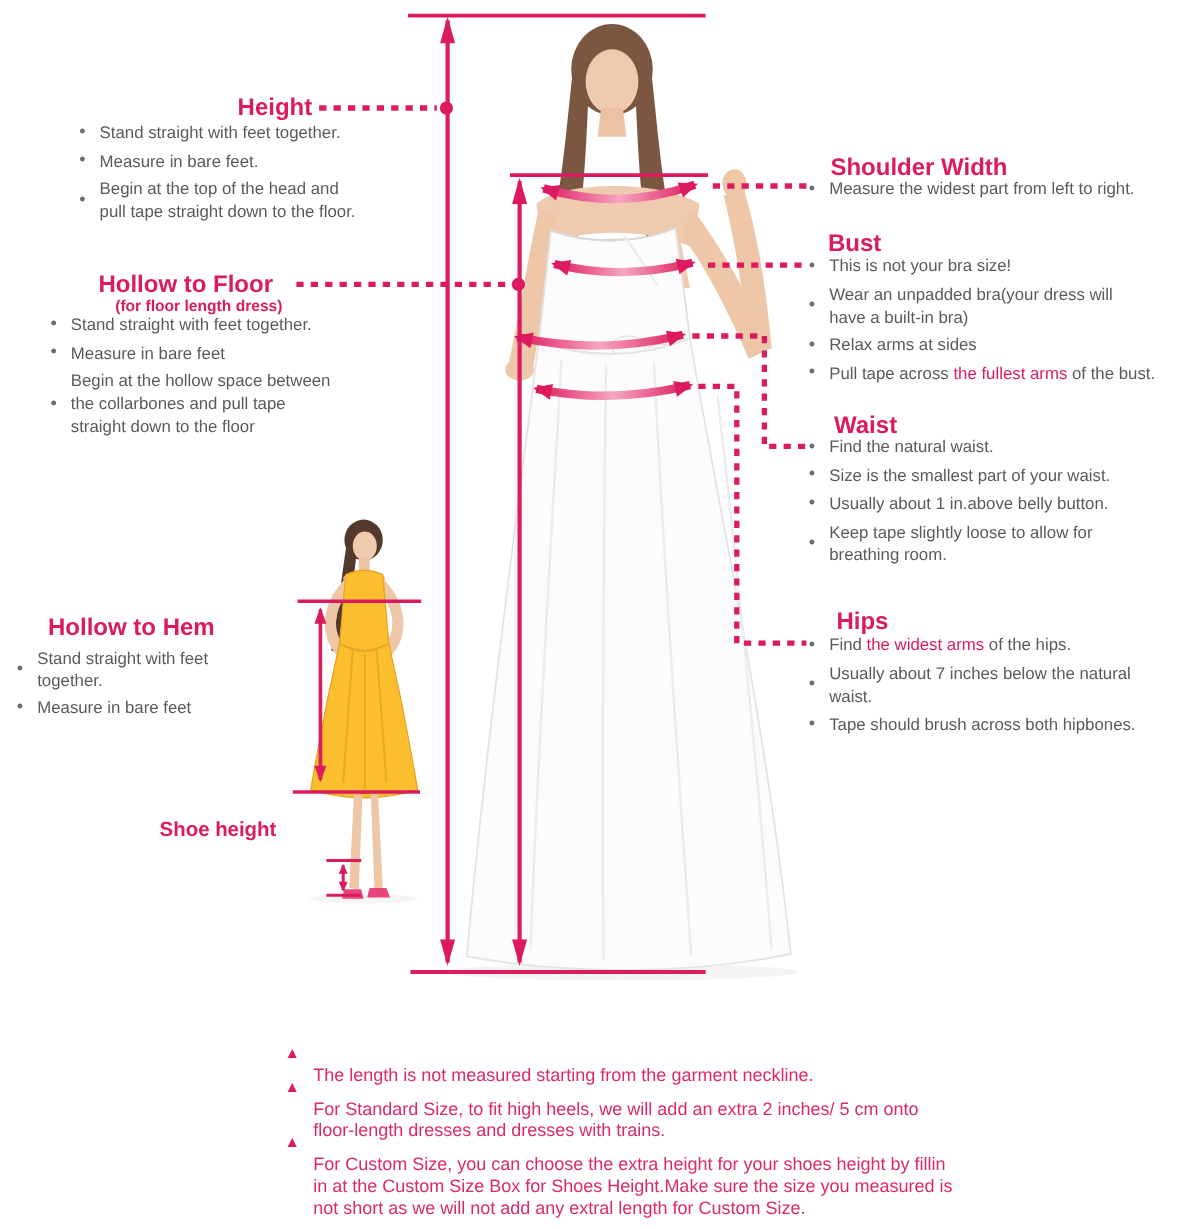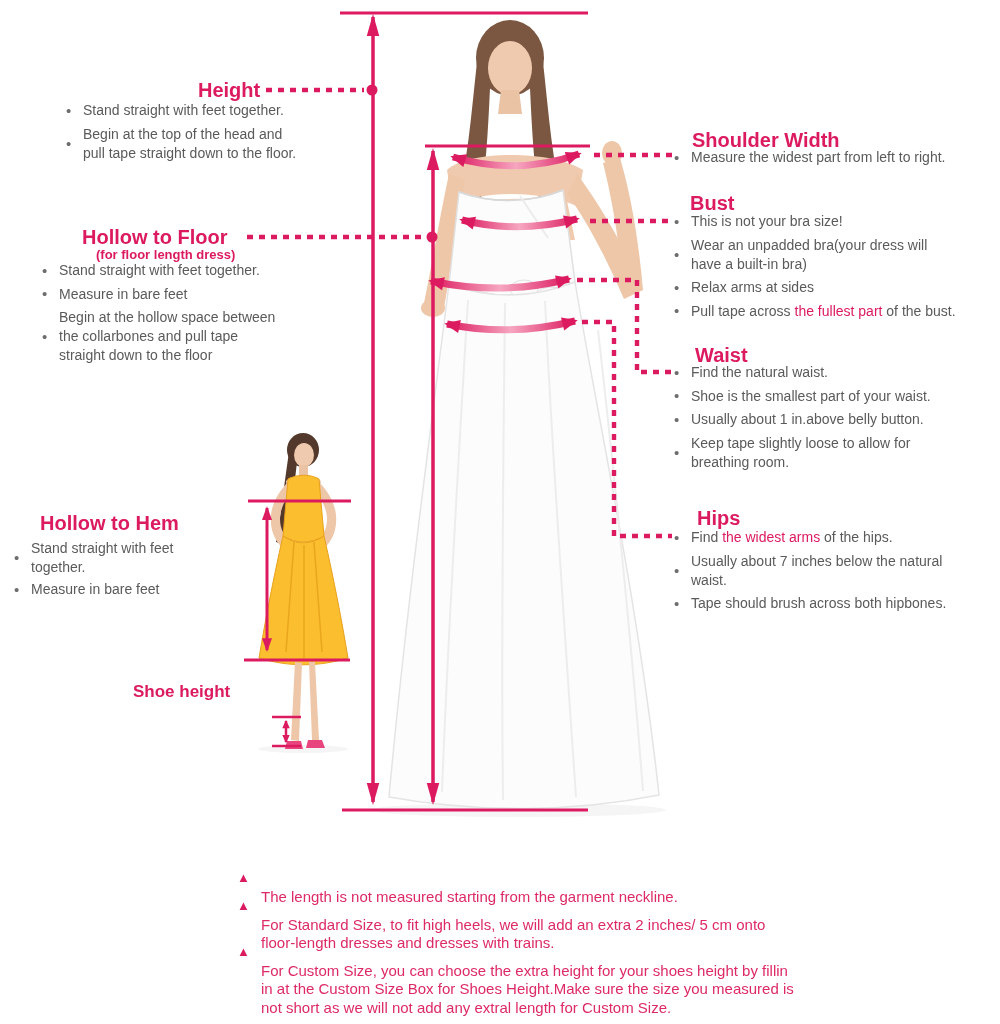--- a/index.html
+++ b/index.html
@@ -168,20 +168,21 @@
 
       <line x1="272" y1="717" x2="301" y2="717" class="ln" stroke-width="2.5"></line>
       <line x1="272" y1="746" x2="301" y2="746" class="ln" stroke-width="2.5"></line>
       <line x1="286" y1="721" x2="286" y2="742" class="ln" stroke-width="2.5" marker-start="url(#mXs)" marker-end="url(#mXs)"></line>
     </g>
   </svg>
 
   <h2 class="h-pink" style="left:198px;top:79px;">Height</h2>
   <ul class="blist" style="left:60px;top:101px;width:300px;">
     <li><span>Stand straight with feet together.</span></li>
+    <li><span>Measure in bare feet.</span></li>
     <li><span>Begin at the top of the head and
 pull tape straight down to the floor.</span></li>
   </ul>
 
   <h2 class="h-pink" style="left:82px;top:226px;">Hollow to Floor</h2>
   <span class="sub-pink" style="left:96px;top:247px;">(for floor length dress)</span>
   <ul class="blist" style="left:36px;top:261px;width:300px;">
     <li><span>Stand straight with feet together.</span></li>
     <li><span>Measure in bare feet</span></li>
     <li><span>Begin at the hollow space between
@@ -202,27 +203,27 @@
   <ul class="blist" style="left:668px;top:148px;width:360px;">
     <li><span>Measure the widest part from left to right.</span></li>
   </ul>
 
   <h2 class="h-pink" style="left:690px;top:192px;">Bust</h2>
   <ul class="blist" style="left:668px;top:212px;width:360px;">
     <li><span>This is not your bra size!</span></li>
     <li><span>Wear an unpadded bra(your dress will
 have a built-in bra)</span></li>
     <li><span>Relax arms at sides</span></li>
-    <li><span>Pull tape across </span><span class="hl">the fullest part</span><span> of the bust.</span></li>
+    <li><span>Pull tape across </span><span class="hl">the fullest arms</span><span> of the bust.</span></li>
   </ul>
 
   <h2 class="h-pink" style="left:695px;top:344px;">Waist</h2>
   <ul class="blist" style="left:668px;top:363px;width:360px;">
     <li><span>Find the natural waist.</span></li>
-    <li><span>Shoe is the smallest part of your waist.</span></li>
+    <li><span>Size is the smallest part of your waist.</span></li>
     <li><span>Usually about 1 in.above belly button.</span></li>
     <li><span>Keep tape slightly loose to allow for
 breathing room.</span></li>
   </ul>
 
   <h2 class="h-pink" style="left:697px;top:507px;text-align:right;">Hips</h2>
   <ul class="blist" style="left:668px;top:528px;width:360px;">
     <li><span>Find </span><span class="hl">the widest arms</span><span> of the hips.</span></li>
     <li><span>Usually about 7 inches below the natural
 waist.</span></li>

